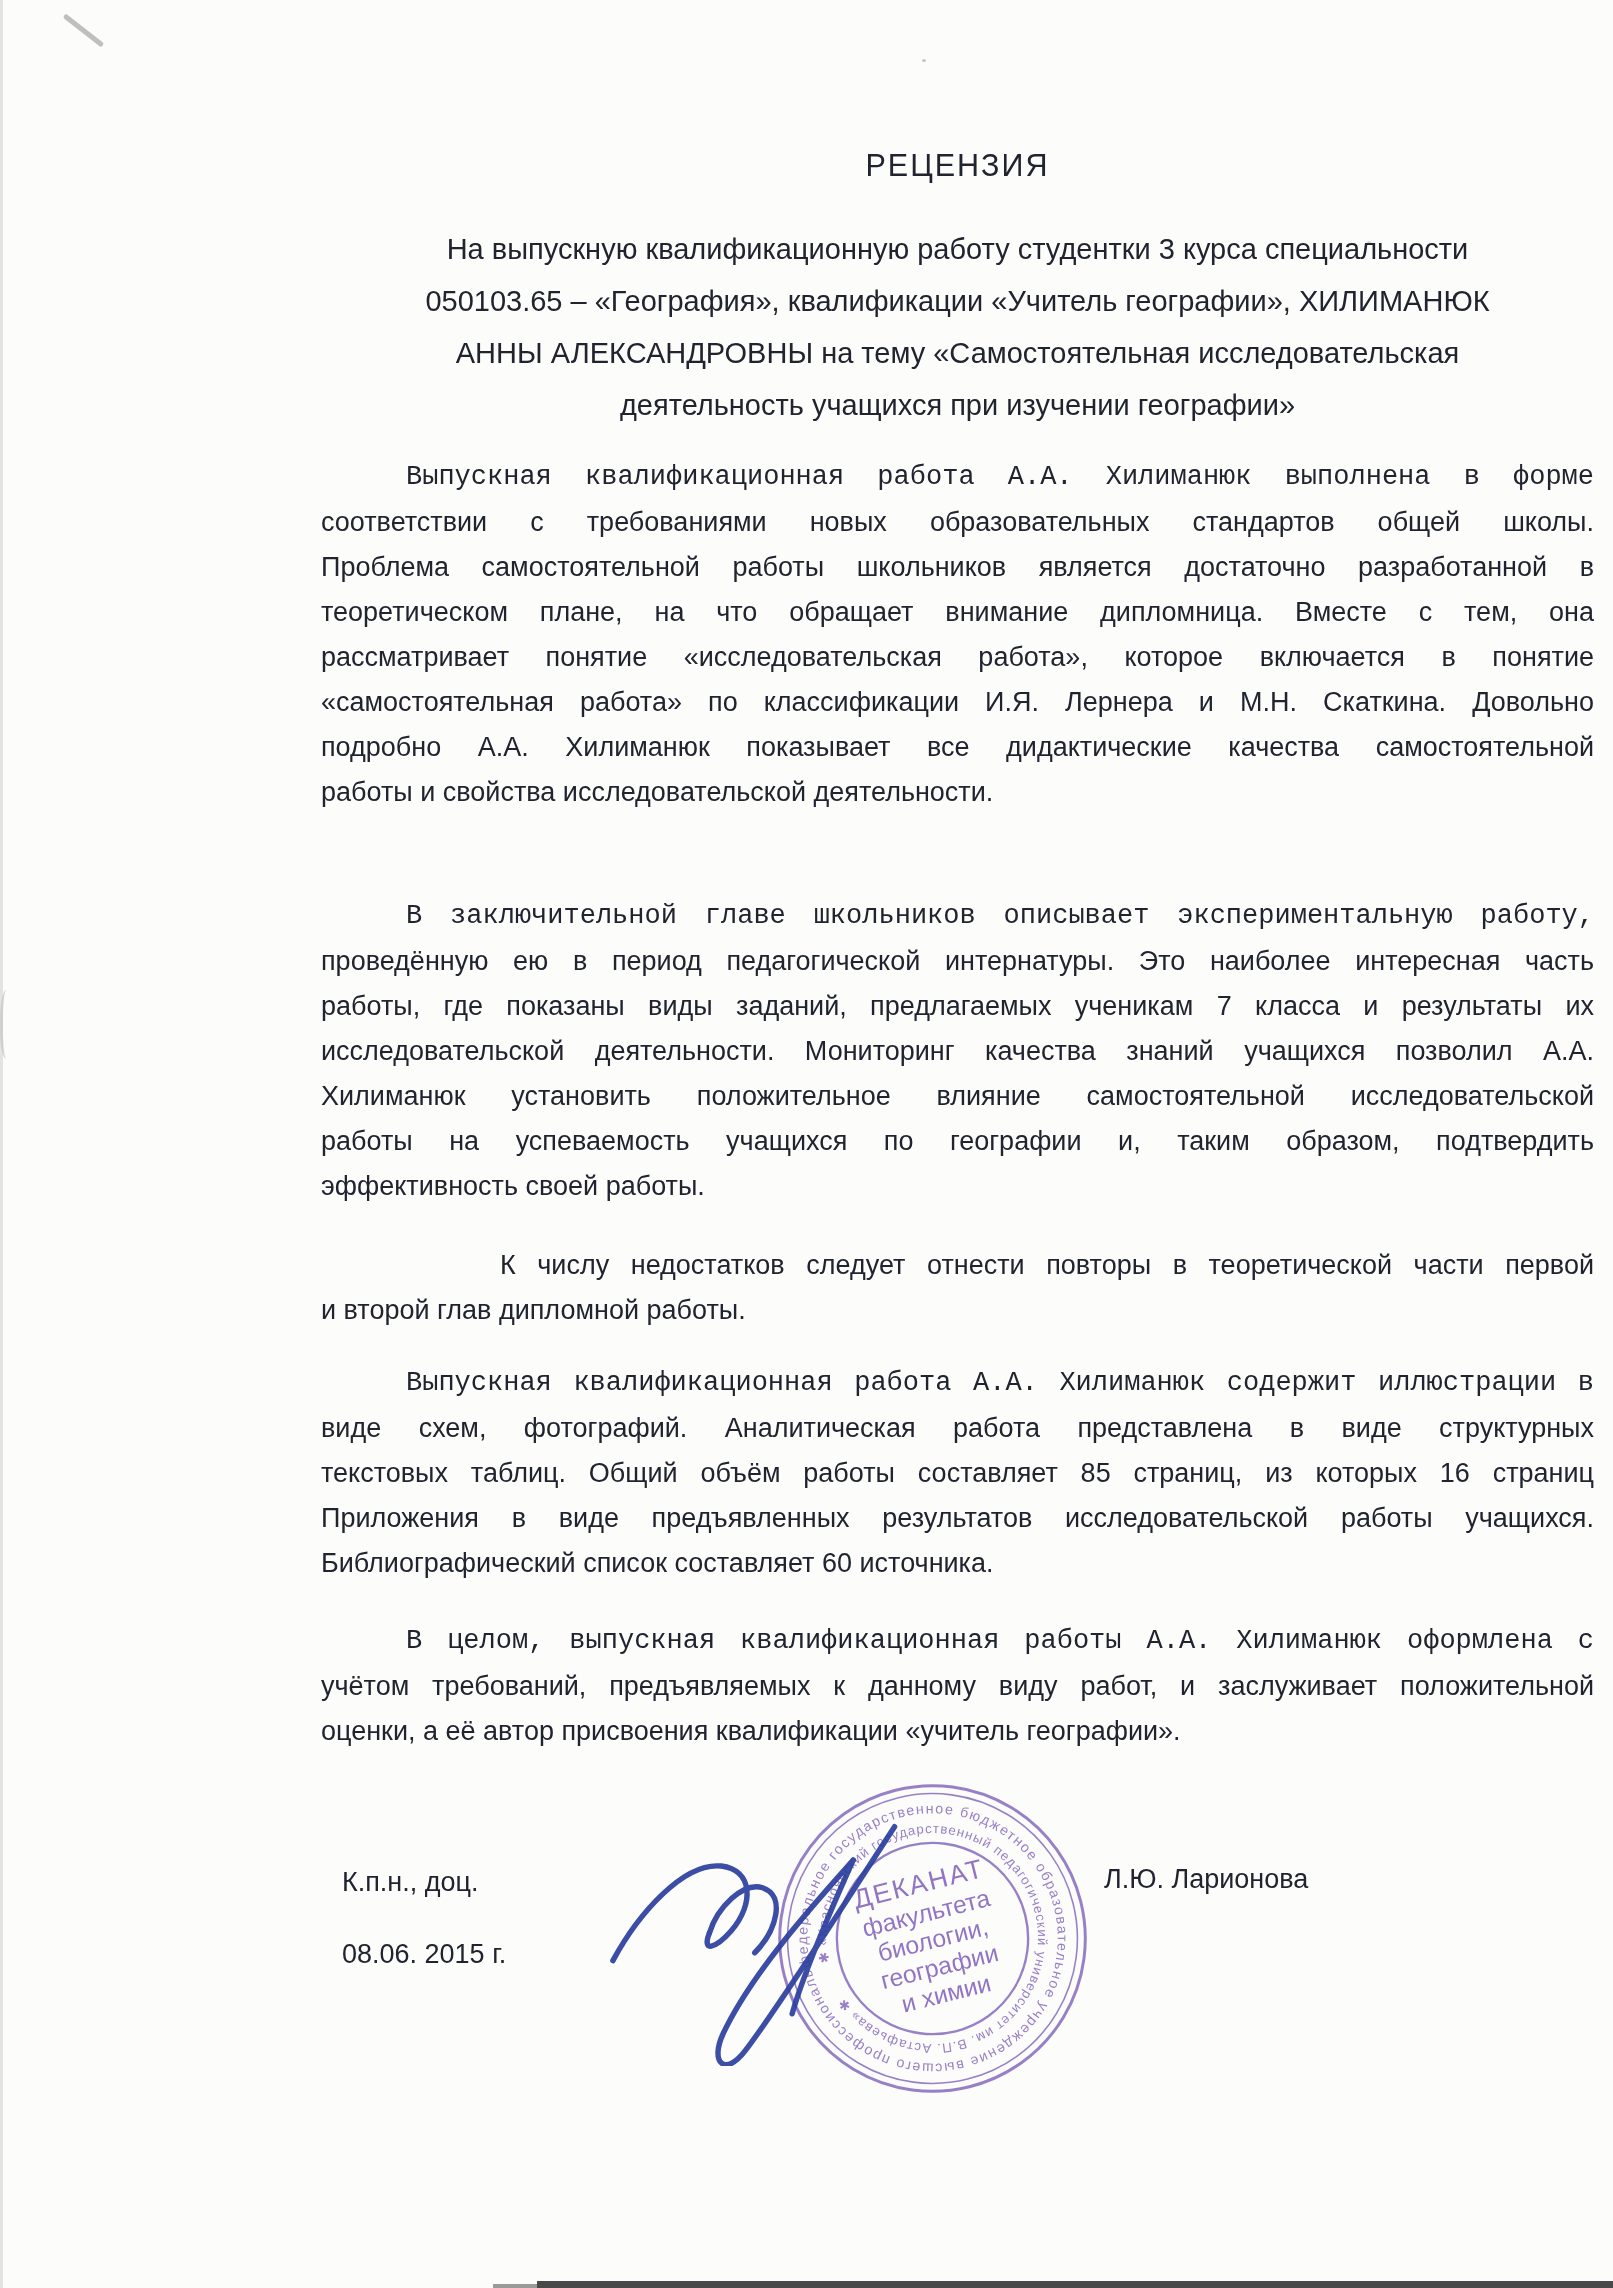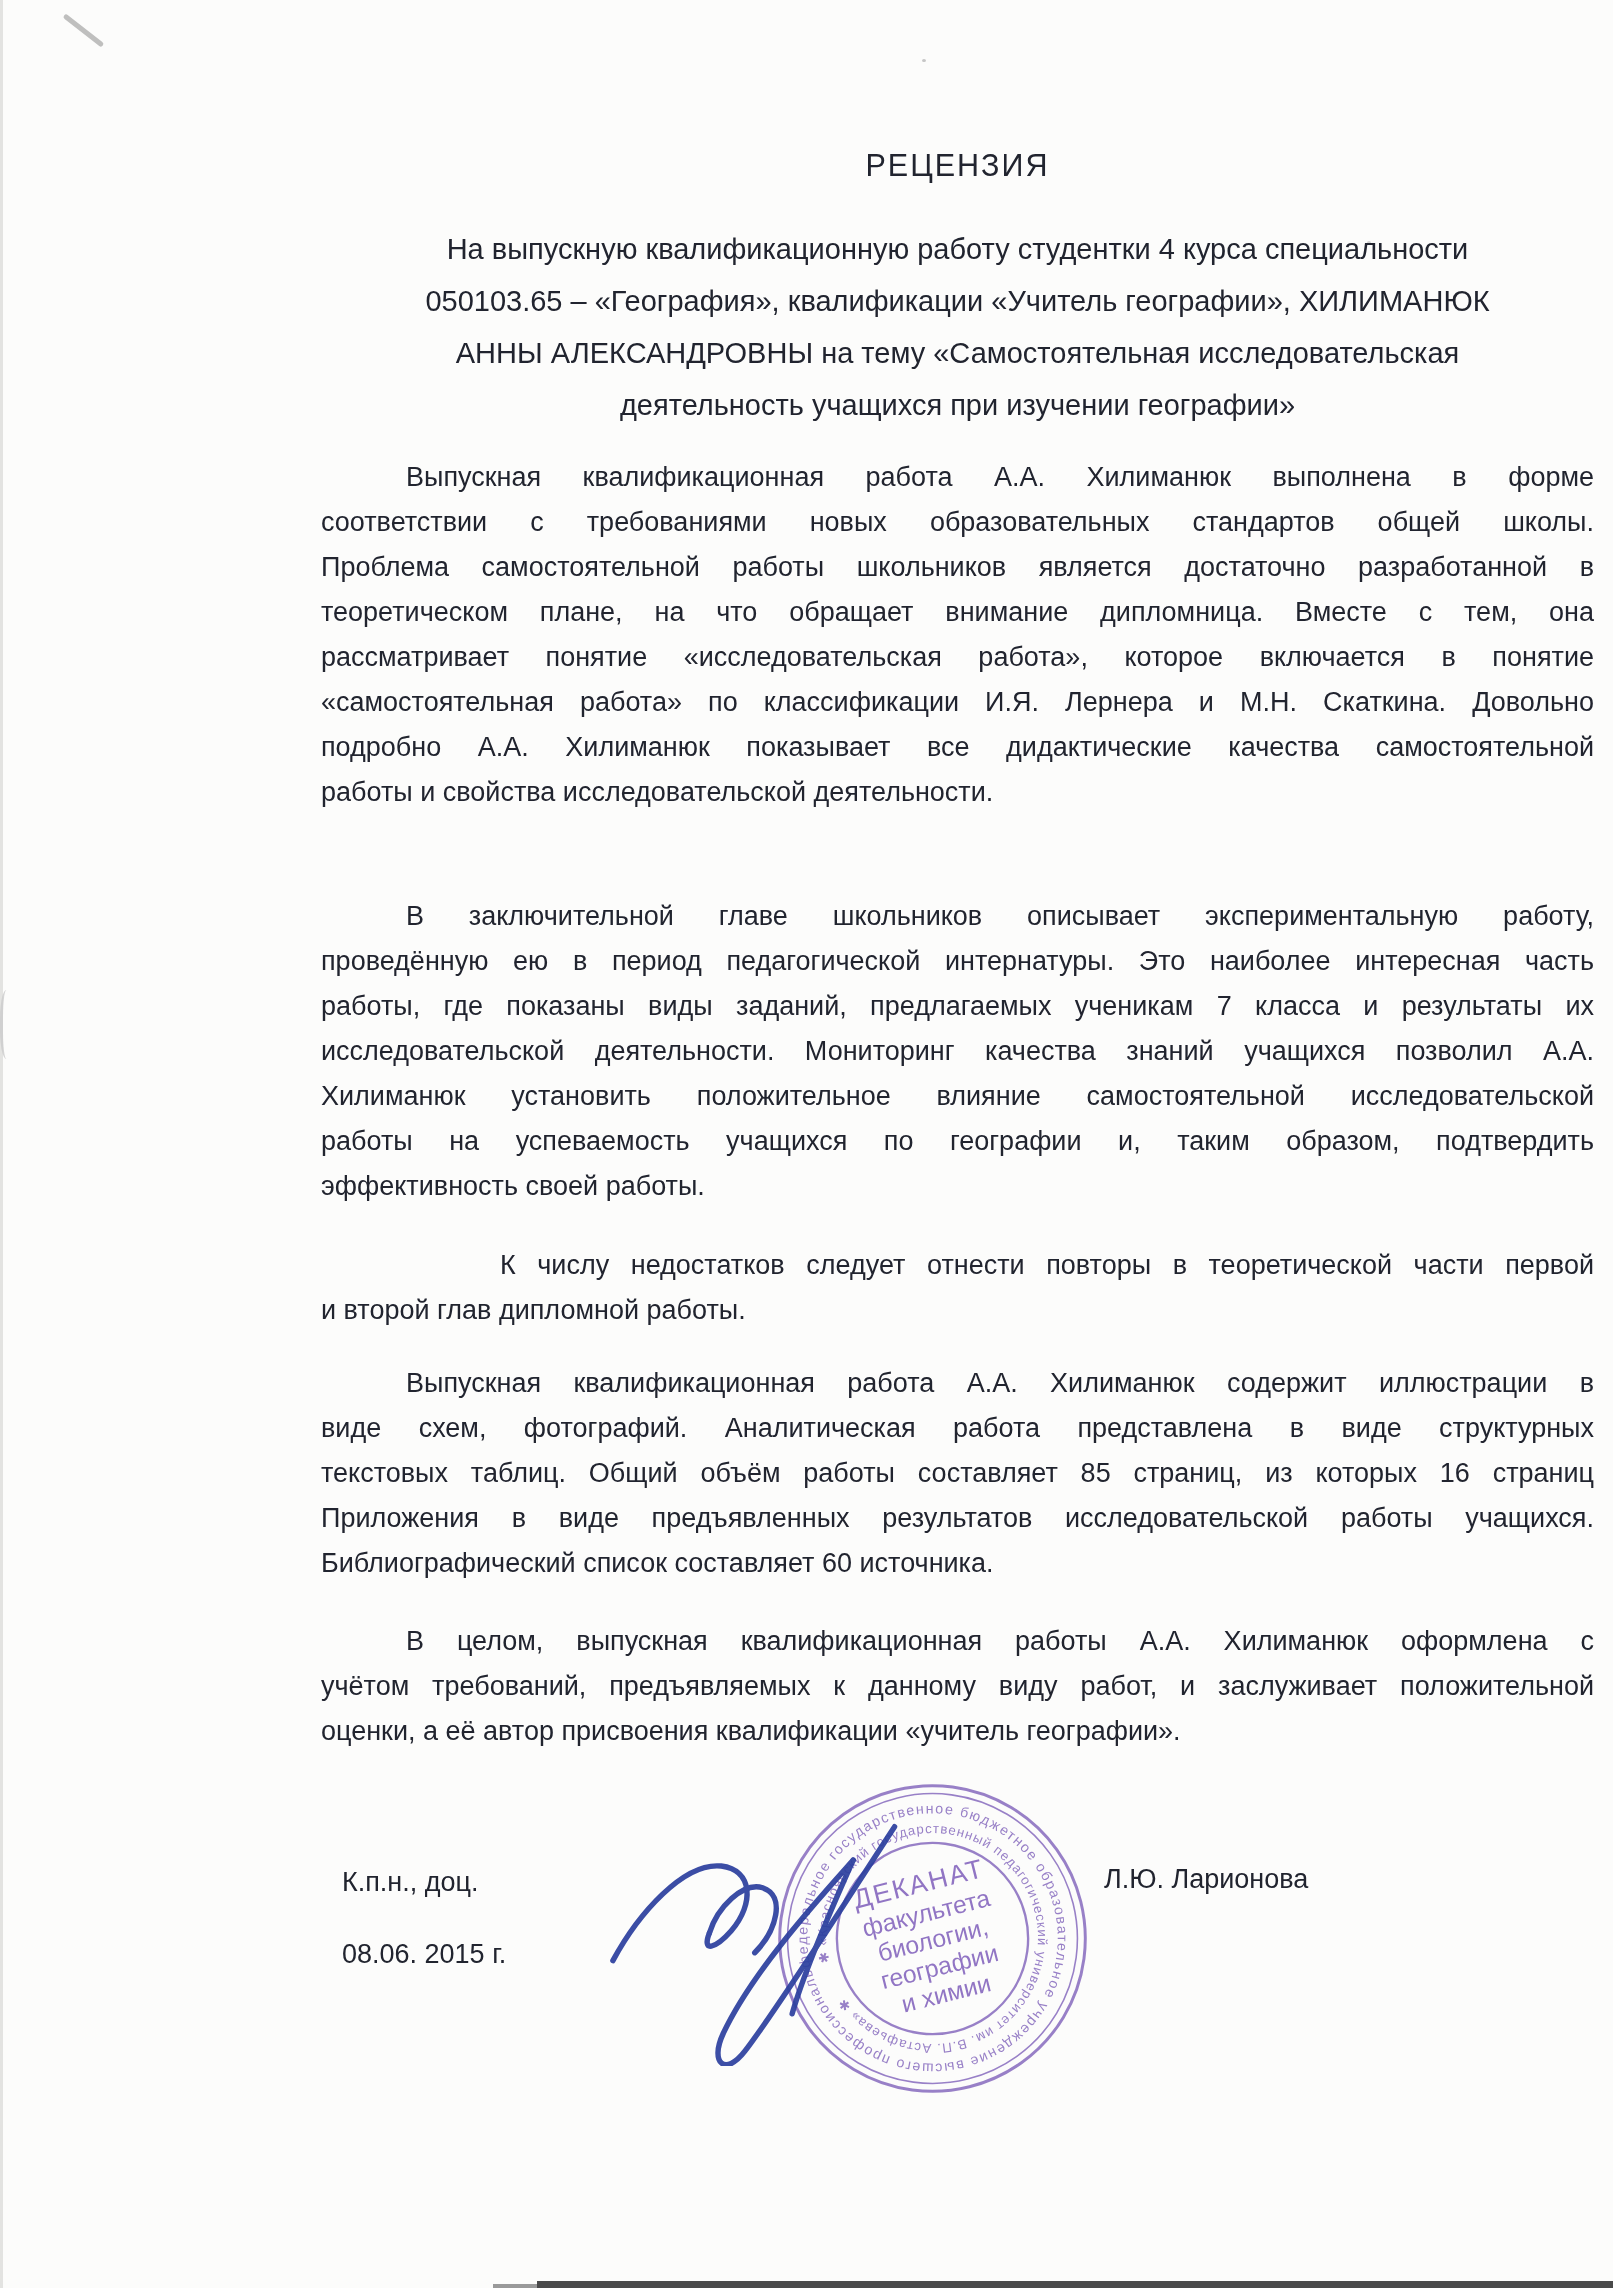--- a/index.html
+++ b/index.html
@@ -17,21 +17,21 @@
     font-size:30.5px;text-align:center;letter-spacing:2px;font-weight:400;
   }
   .title-ln{
     line-height:52px;font-size:29px;text-align:center;white-space:nowrap;
   }
   .ln{
     line-height:45px;font-size:27px;
     text-align:justify;text-align-last:justify;
   }
   .ln.last{text-align-last:left;}
-  .ln.ind{text-indent:85px;}
+  .ln.ind{text-indent:85px;font-family:Liberation Mono, monospace;}
   .ln.ind2{text-indent:179px;}
   .sig-text{position:absolute;font-size:27px;white-space:nowrap;margin-left:17px;}
   
   .edge-shade{position:absolute;left:0;top:0;width:3px;height:2288px;background:#e3e3e1;}
   .corner-mark{position:absolute;left:59px;top:27.6px;width:49px;height:4.9px;background:#8d8d8d;opacity:.55;transform:rotate(38deg);border-radius:3px;}
   .fold-mark{position:absolute;left:0px;top:990px;width:9.9px;height:69px;border-left:3px solid #cccccc;border-radius:50%/40%;opacity:.8;}
   .speck1{position:absolute;left:922px;top:59px;width:3.9px;height:3px;background:#c6c6c6;border-radius:50%;}
   .speck2{position:absolute;left:1367px;top:241px;width:3.9px;height:3px;background:#d2d2d2;border-radius:50%;}
   .bottom-strip{position:absolute;left:537px;top:2281px;width:1077px;height:6.9px;background:#4a4a4a;}
   .bottom-strip2{position:absolute;left:493px;top:2284px;width:44px;height:3.9px;background:#9a9a9a;}
@@ -49,21 +49,21 @@
   <div class="speck1"></div>
   <div class="speck2"></div>
   <div class="bottom-strip"></div>
   <div class="bottom-strip2"></div>
 
   <div class="col" style="top:148px;">
     <div class="heading">РЕЦЕНЗИЯ</div>
   </div>
 
   <div class="col" style="top:223px;">
-    <div class="title-ln">На выпускную квалификационную работу студентки 4 курса специальности</div>
+    <div class="title-ln">На выпускную квалификационную работу студентки 3 курса специальности</div>
     <div class="title-ln">050103.65 – «География», квалификации «Учитель географии», ХИЛИМАНЮК</div>
     <div class="title-ln">АННЫ АЛЕКСАНДРОВНЫ на тему «Самостоятельная исследовательская</div>
     <div class="title-ln">деятельность учащихся при изучении географии»</div>
   </div>
 
   <div class="col" style="top:455px;">
     <div class="ln ind">Выпускная квалификационная работа А.А. Хилиманюк выполнена в форме</div>
     <div class="ln">соответствии с требованиями новых образовательных стандартов общей школы.</div>
     <div class="ln">Проблема самостоятельной работы школьников является достаточно разработанной в</div>
     <div class="ln">теоретическом плане, на что обращает внимание дипломница. Вместе с тем, она</div>

